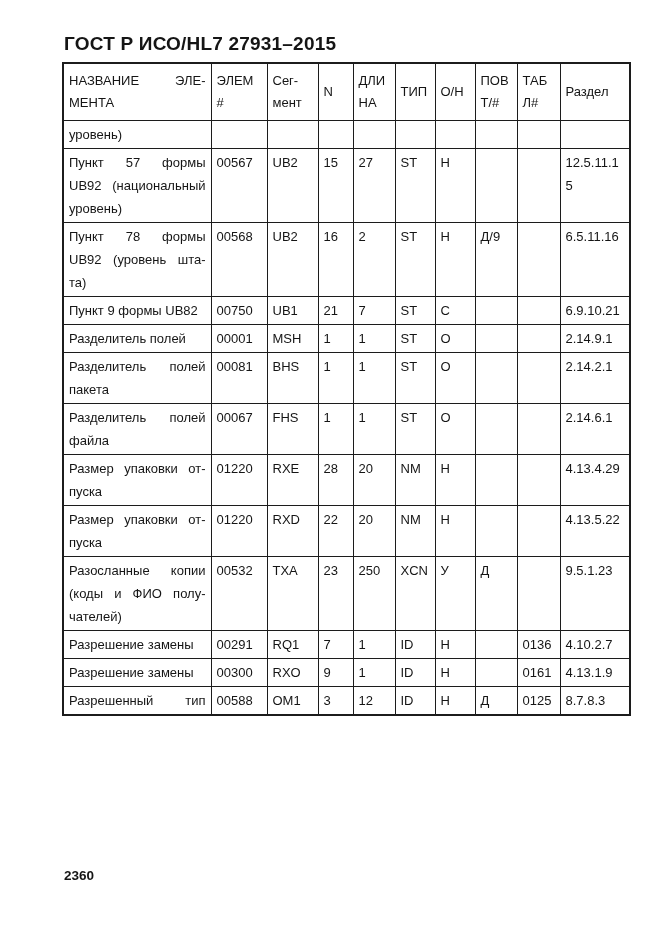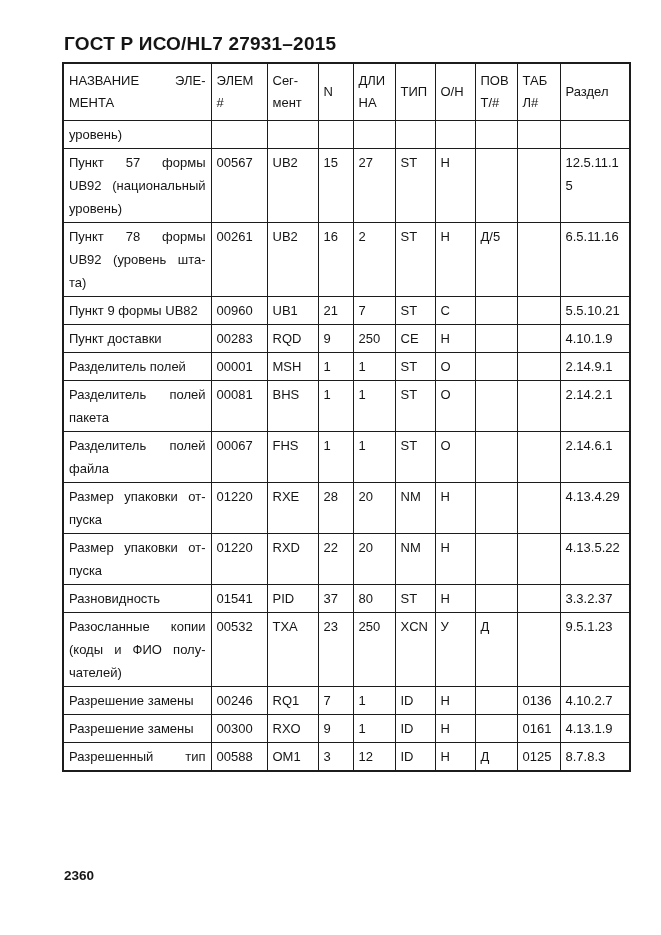--- a/index.html
+++ b/index.html
@@ -126,53 +126,41 @@
         <td>ST</td>
         <td>Н</td>
         <td></td>
         <td></td>
         <td>12.5.11.15</td>
       </tr>
       <tr>
         <td class="fill">Пункт 78 формы
 UB92 (уровень шта-
 та)</td>
-        <td>00261</td>
+        <td>00568</td>
         <td>UB2</td>
         <td>16</td>
         <td>2</td>
         <td>ST</td>
         <td>Н</td>
-        <td>Д/5</td>
+        <td>Д/9</td>
         <td></td>
         <td>6.5.11.16</td>
       </tr>
       <tr>
         <td>Пункт 9 формы UB82</td>
-        <td>00960</td>
+        <td>00750</td>
         <td>UB1</td>
         <td>21</td>
         <td>7</td>
         <td>ST</td>
         <td>С</td>
         <td></td>
         <td></td>
-        <td>5.5.10.21</td>
-      </tr>
-      <tr>
-        <td>Пункт доставки</td>
-        <td>00283</td>
-        <td>RQD</td>
-        <td>9</td>
-        <td>250</td>
-        <td>CE</td>
-        <td>Н</td>
-        <td></td>
-        <td></td>
-        <td>4.10.1.9</td>
+        <td>6.9.10.21</td>
       </tr>
       <tr>
         <td>Разделитель полей</td>
         <td>00001</td>
         <td>MSH</td>
         <td>1</td>
         <td>1</td>
         <td>ST</td>
         <td>О</td>
         <td></td>
@@ -223,50 +211,38 @@
 пуска</td>
         <td>01220</td>
         <td>RXD</td>
         <td>22</td>
         <td>20</td>
         <td>NM</td>
         <td>Н</td>
         <td></td>
         <td></td>
         <td>4.13.5.22</td>
-      </tr>
-      <tr>
-        <td>Разновидность</td>
-        <td>01541</td>
-        <td>PID</td>
-        <td>37</td>
-        <td>80</td>
-        <td>ST</td>
-        <td>Н</td>
-        <td></td>
-        <td></td>
-        <td>3.3.2.37</td>
       </tr>
       <tr>
         <td class="fill">Разосланные копии
 (коды и ФИО полу-
 чателей)</td>
         <td>00532</td>
         <td>TXA</td>
         <td>23</td>
         <td>250</td>
         <td>XCN</td>
         <td>У</td>
         <td>Д</td>
         <td></td>
         <td>9.5.1.23</td>
       </tr>
       <tr>
         <td>Разрешение замены</td>
-        <td>00246</td>
+        <td>00291</td>
         <td>RQ1</td>
         <td>7</td>
         <td>1</td>
         <td>ID</td>
         <td>Н</td>
         <td></td>
         <td>0136</td>
         <td>4.10.2.7</td>
       </tr>
       <tr>

